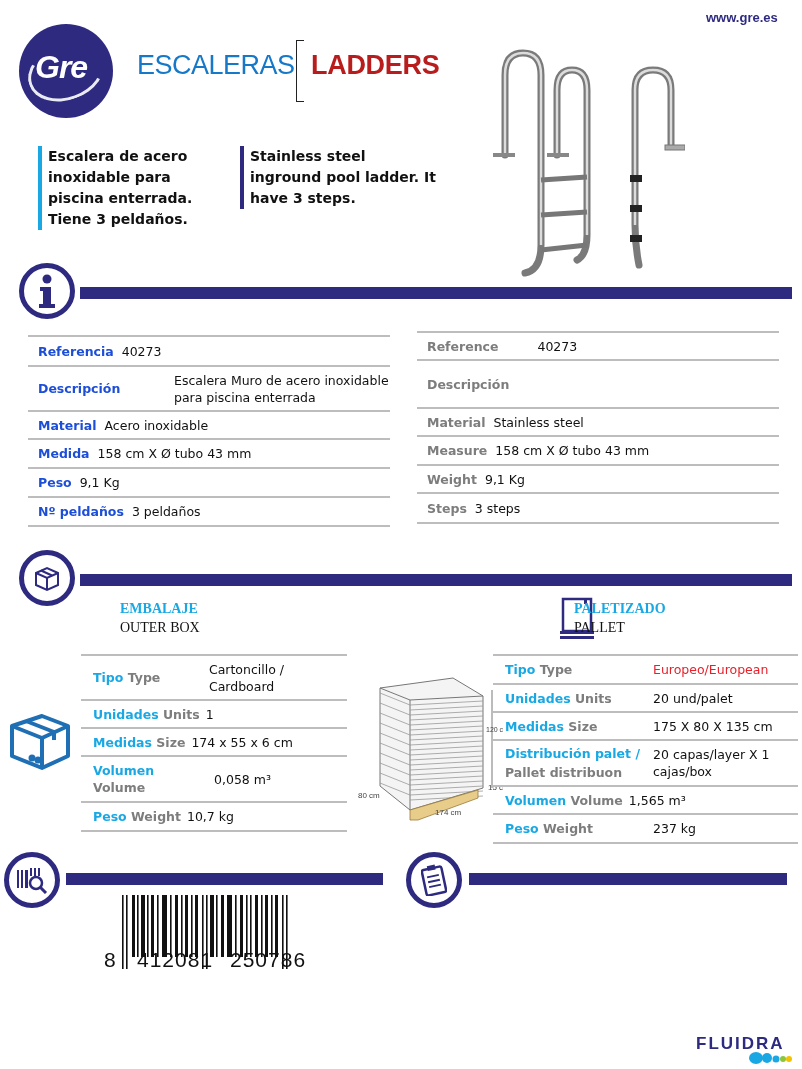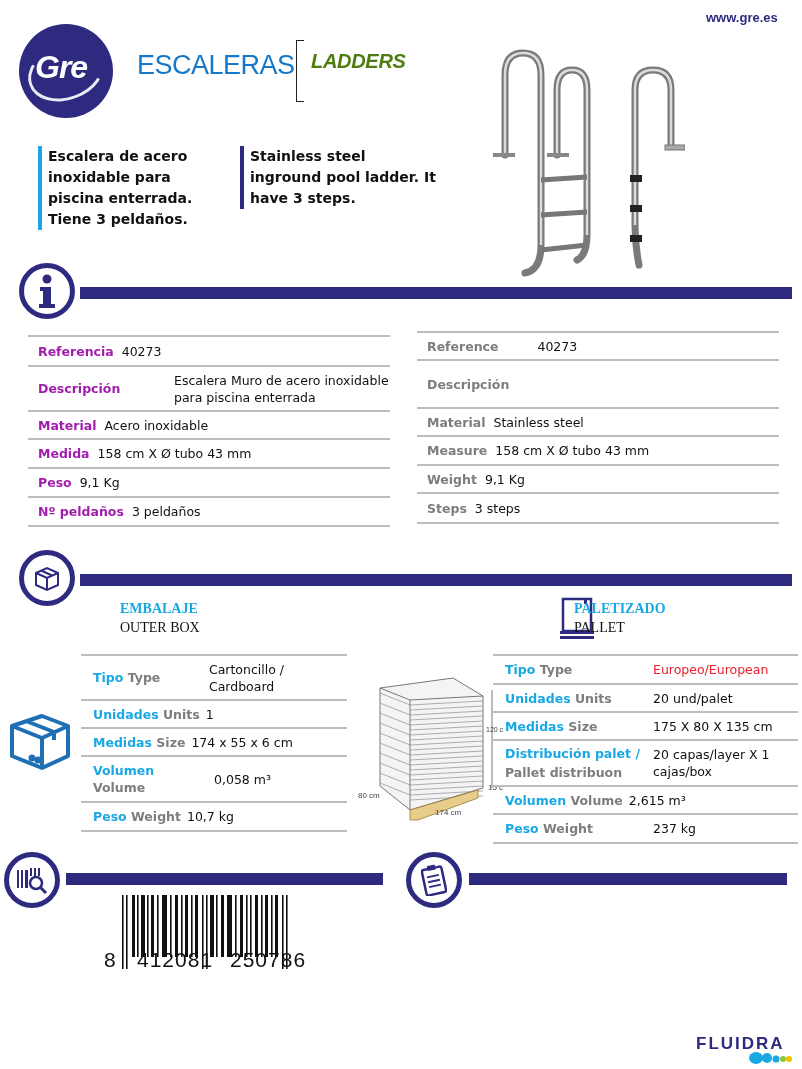--- a/index.html
+++ b/index.html
@@ -1,28 +1,28 @@
 <!DOCTYPE html>
 <html><head>
   <meta charset="utf-8">
   <style>
     * { box-sizing: border-box; margin: 0; padding: 0; }
     html, body { width: 802px; height: 1069px; background: #fff; overflow: hidden; }
     body { position: relative; font-family: "Liberation Sans", sans-serif; color: #111; }
     .abs { position: absolute; }
-    .cyan { color: #a21caf; }
+    .cyan { color: #1d4ed8; }
     .grey-lbl { color: #7d7d7d; }
 
     
     .logo { left: 19px; top: 24px; width: 94px; height: 94px; border-radius: 50%; background: #2d2a80; }
     .logo-text { position: absolute; left: 16px; top: 25px; font: italic bold 32px "Liberation Sans", sans-serif; color: #fff; letter-spacing: -1px; }
     .logo-arc { position: absolute; left: 8px; top: 20px; width: 78px; height: 56px; border: 3px solid #fff; border-color: transparent transparent #fff #fff; border-radius: 50%; transform: rotate(-20deg); opacity: .9; }
     .title-es { left: 137px; top: 50px; font-size: 27px; color: #1678c8; letter-spacing: -0.5px; }
     .bracket { left: 296px; top: 40px; width: 8px; height: 62px; border: 1.5px solid #222; border-right: none; }
-    .title-en { left: 311px; top: 50px; font-size: 20px; font-weight: bold; color: #4d7c0f; letter-spacing: -0.3px; font-style: italic; }
+    .title-en { left: 311px; top: 50px; font-size: 27px; font-weight: bold; color: #b91c1c; letter-spacing: -0.3px; }
     .url { left: 706px; top: 10px; font-size: 13px; font-weight: bold; color: #2d2a80; }
 
     .intro { font-size: 15px; font-weight: bold; line-height: 21px; font-family: "DejaVu Sans", sans-serif; }
     .intro-es { left: 38px; top: 146px; width: 190px; border-left: 4px solid #19a8e3; padding-left: 6px; }
     .intro-en { left: 240px; top: 146px; width: 200px; border-left: 4px solid #2d2a80; padding-left: 6px; }
     .intro-es span, .intro-en span { font-size: 14px; }
 
     
     .ladder { left: 485px; top: 45px; width: 200px; height: 240px; }
 
@@ -271,21 +271,21 @@
   <div class="row" style="height:28px;">
       <span class="lbl" style="width:142px;"><span class="c">Medidas</span> <span class="g">Size</span></span>
       <span>175 X 80 X 135 cm</span>
     </div>
   <div class="row" style="height:46px;">
       <span class="lbl" style="width:142px; line-height:19px;"><span class="c">Distribución palet /</span><br><span class="g">Pallet distribuon</span></span>
       <span style="line-height:17px; width:140px;">20 capas/layer X 1 cajas/box</span>
     </div>
   <div class="row" style="height:28px;">
       <span class="lbl"><span class="c">Volumen</span> <span class="g">Volume</span></span>
-      <span>2,615 m³</span>
+      <span>1,565 m³</span>
     </div>
   <div class="row" style="height:29px;">
       <span class="lbl" style="width:142px;"><span class="c">Peso</span> <span class="g">Weight</span></span>
       <span>237 kg</span>
     </div>
 </div>
 
 <div class="abs sec-icon" style="left:4px; top:852px;">
   <svg width="32" height="28" viewBox="0 0 32 28">
     <g fill="#2d2a80">

